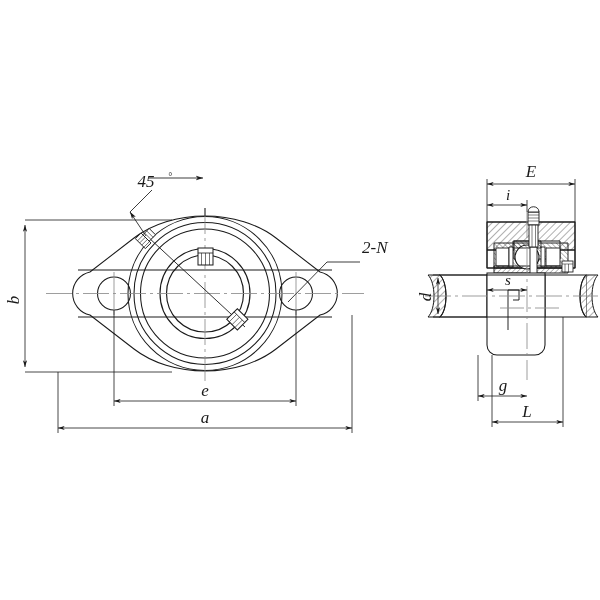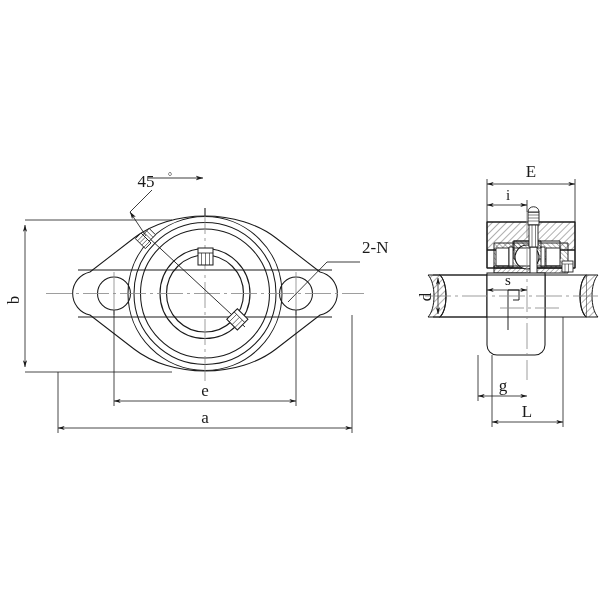--- a/index.html
+++ b/index.html
@@ -2,20 +2,21 @@
 <html><head>
 <meta charset="utf-8">
 <style>
   html,body{margin:0;padding:0;background:#ffffff;}
   #root{
     position:relative;
     width:600px;height:600px;
     background:#ffffff;
     font-family:"Liberation Serif", serif;
     overflow:hidden;
+    font-style:italic;
   }
   #dwg{position:absolute;left:0;top:0;width:600px;height:600px;}
   .lbl{
     font-family:"Liberation Serif", serif;
     fill:#1a1a1a;
     font-size:17px;
   }
   .lbl-sm{font-size:15px;}
   .lbl-deg{font-size:10px;}
 </style>

